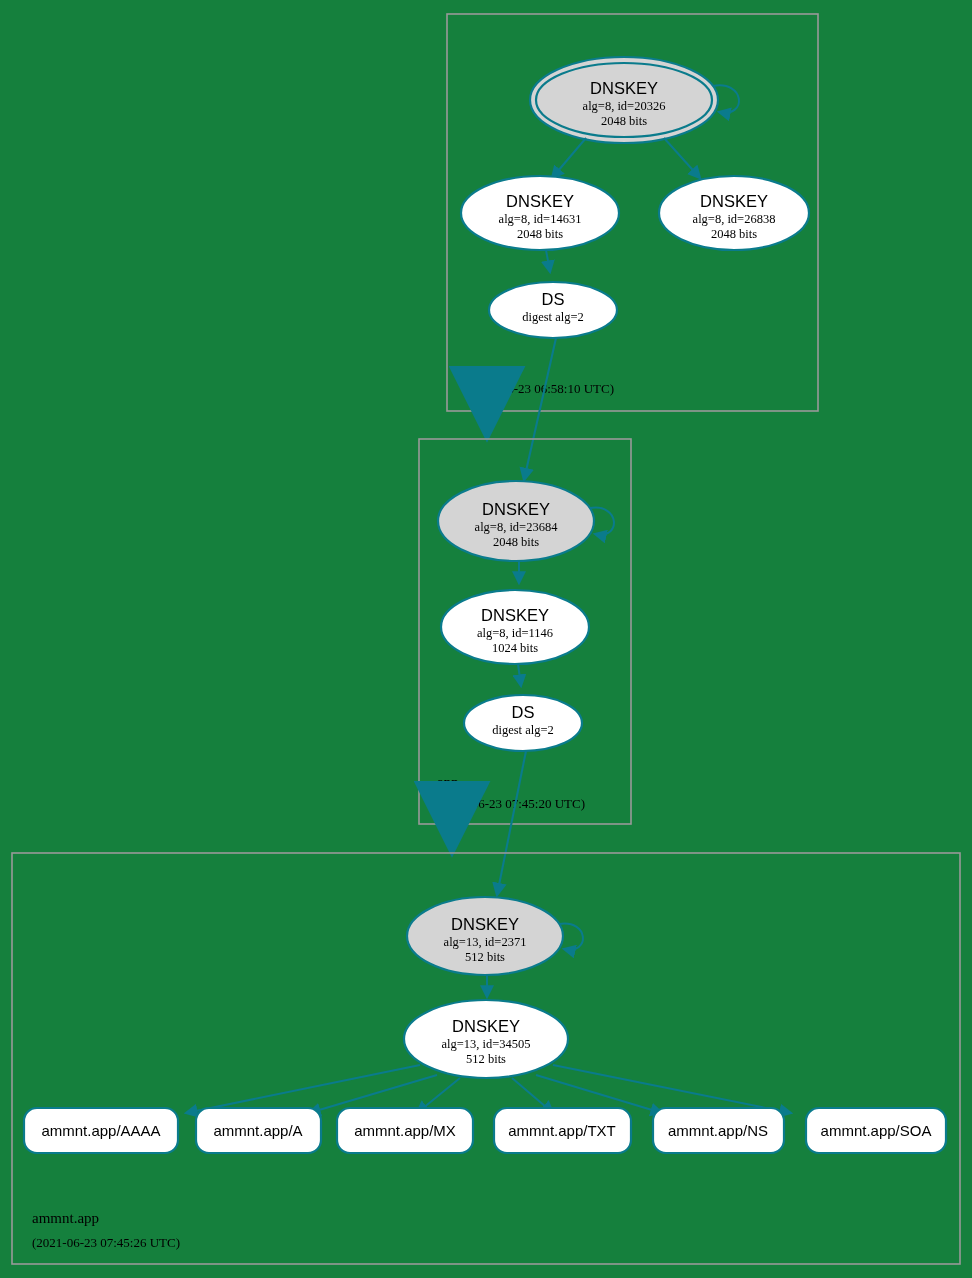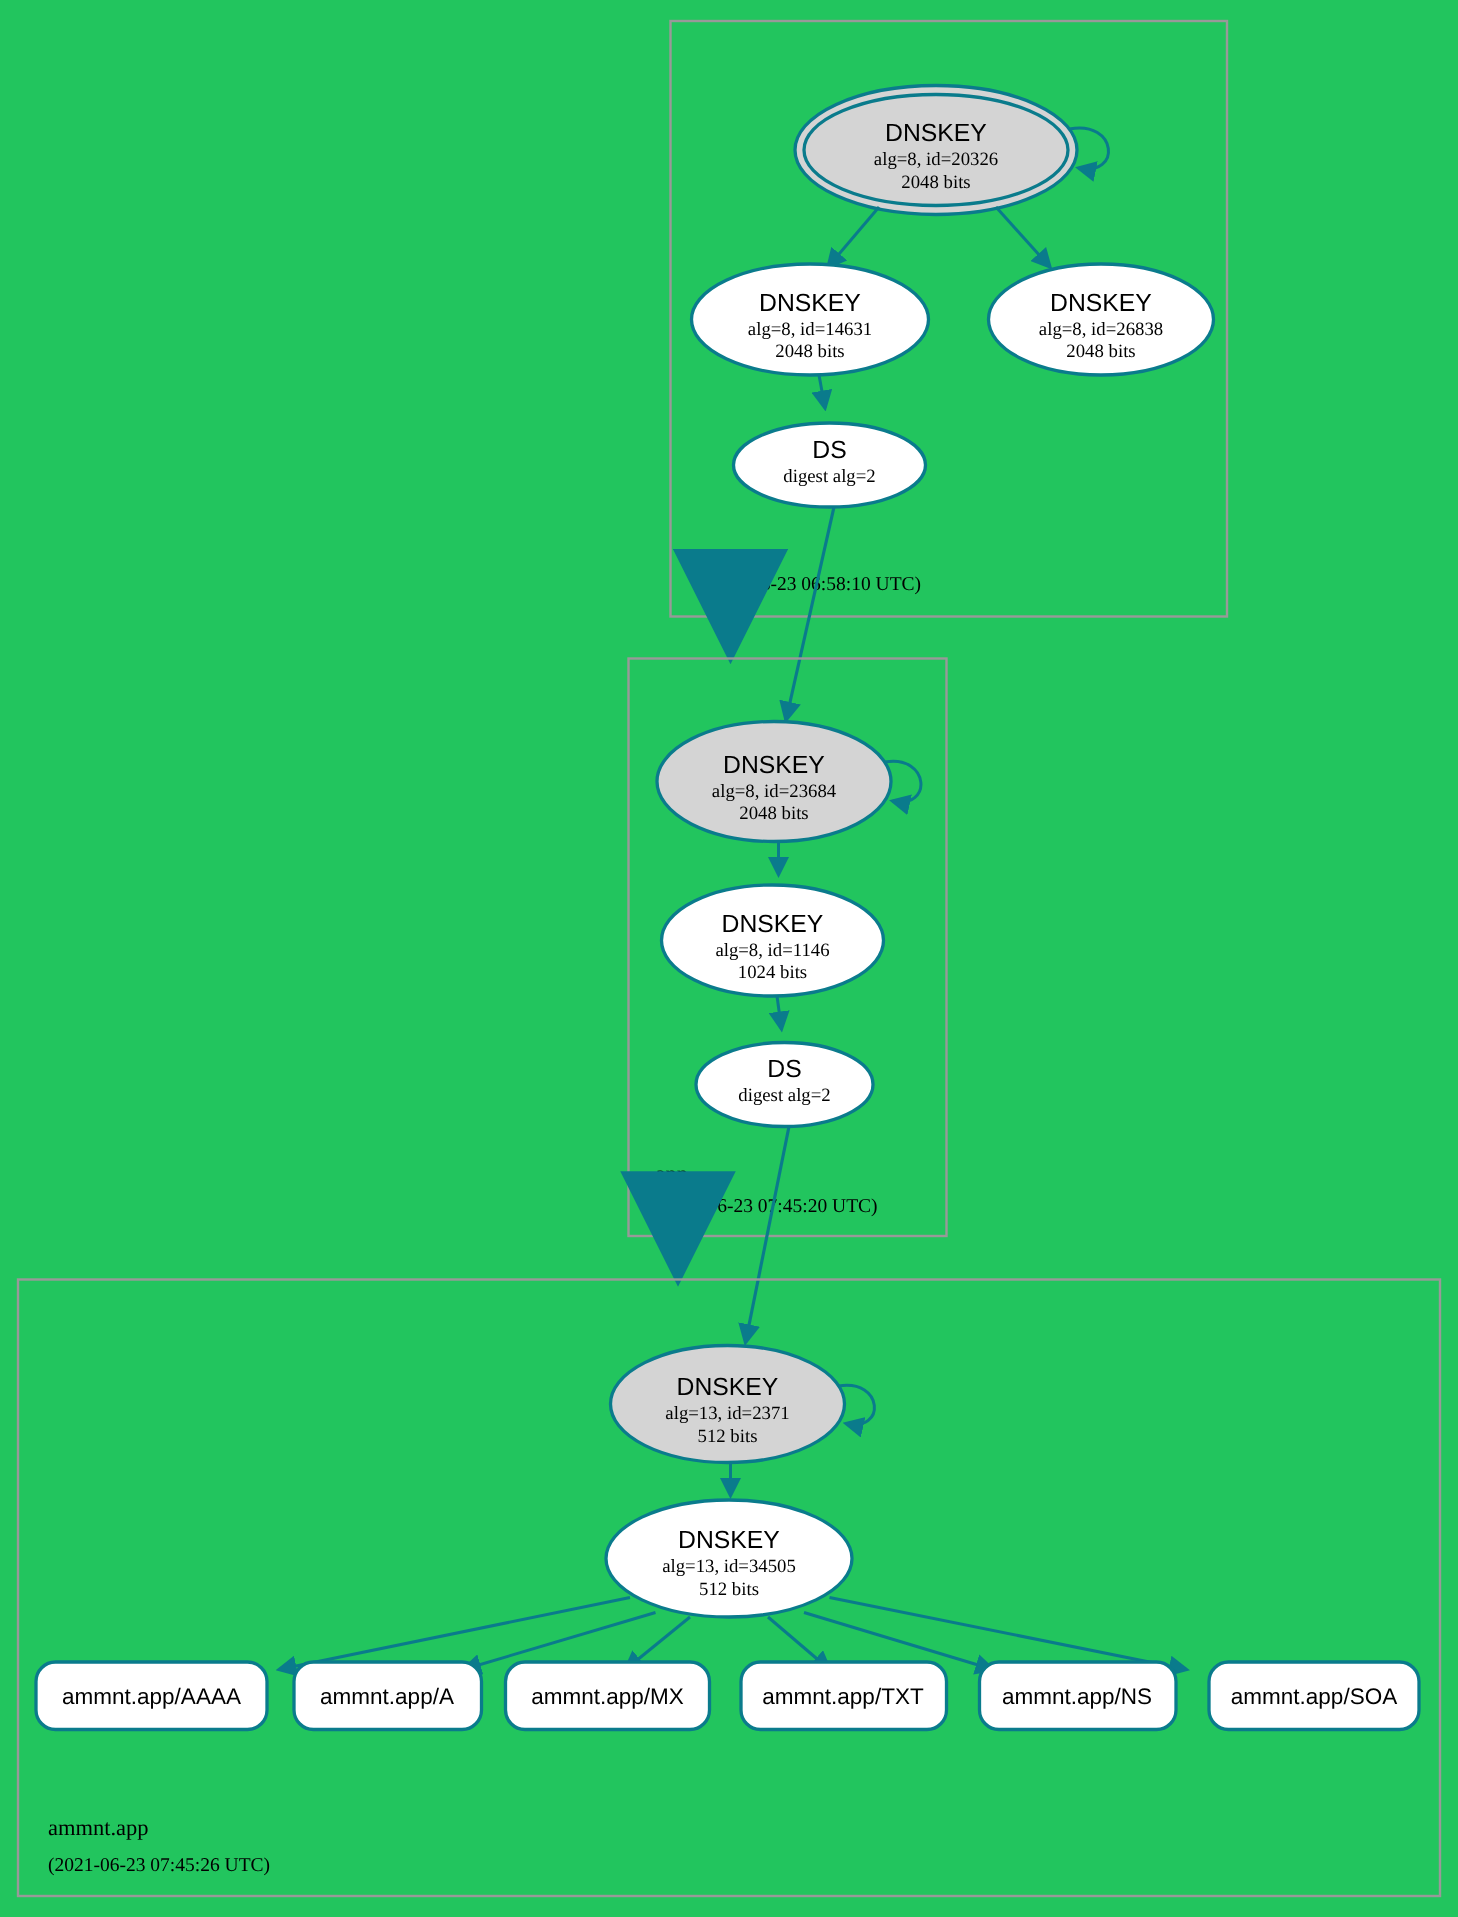--- a/index.html
+++ b/index.html
@@ -1,16 +1,16 @@
 <!DOCTYPE html>
 <html><head>
 <meta charset="utf-8">
 <style>
   html,body{margin:0;padding:0;background:#ffffff;}
-  #stage{position:relative;width:972px;height:1278px;overflow:hidden;background:#22c55e;
+  #stage{position:relative;width:972px;height:1278px;overflow:hidden;background:#15803d;
          font-family:"Liberation Sans",sans-serif;}
   svg{display:block;}
   .zonebox{fill:none;stroke:#999999;stroke-width:1.6;}
   .node-ell{stroke:#0a7b8c;stroke-width:2.2;}
   .fill-gray{fill:#d4d4d4;}
   .fill-white{fill:#ffffff;}
   .edge{stroke:#0a7b8c;stroke-width:2;fill:none;}
   .edge-thin{stroke:#0a7b8c;stroke-width:2.1;fill:none;}
   .recbox{fill:#ffffff;stroke:#0a7b8c;stroke-width:2.2;}
   text{fill:#000000;}

